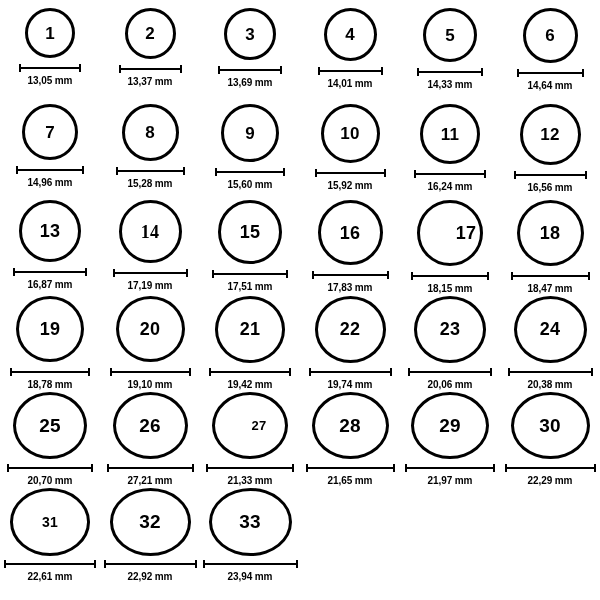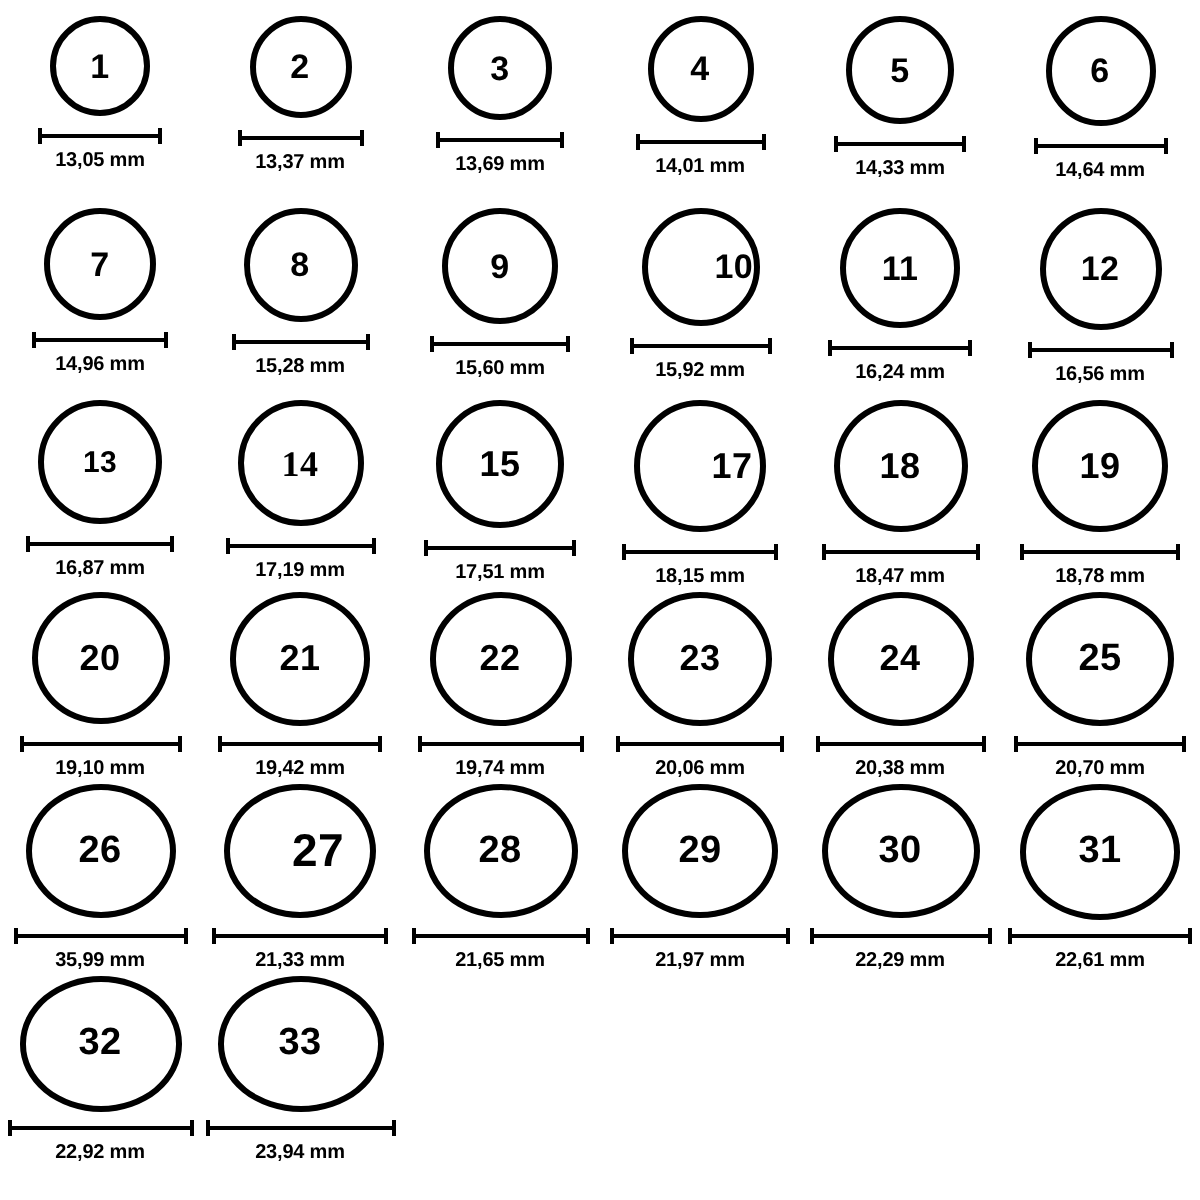--- a/index.html
+++ b/index.html
@@ -167,21 +167,21 @@
       <div class="cell">
         <div class="ring" style="width: 58px; height: 58px;">
           <span class="ring-label" style="font-size: 17px;">9</span>
         </div>
         <div class="measure">
           <div class="bar" style="width: 70px;"></div>
         </div>
         <div class="size-text">15,60 mm</div>
       </div>
       <div class="cell">
-        <div class="ring" style="width: 59px; height: 59px; justify-content: flex-end;">
+        <div class="ring" style="width: 59px; height: 59px;">
           <span class="ring-label" style="font-size: 17px;">10</span>
         </div>
         <div class="measure">
           <div class="bar" style="width: 71px;"></div>
         </div>
         <div class="size-text">15,92 mm</div>
       </div>
       <div class="cell">
         <div class="ring" style="width: 60px; height: 60px;">
           <span class="ring-label" style="font-size: 17px;">11</span>
@@ -195,21 +195,21 @@
         <div class="ring" style="width: 61px; height: 61px;">
           <span class="ring-label" style="font-size: 17px;">12</span>
         </div>
         <div class="measure">
           <div class="bar" style="width: 73px;"></div>
         </div>
         <div class="size-text">16,56 mm</div>
       </div>
       <div class="cell">
         <div class="ring" style="width: 62px; height: 62px;">
-          <span class="ring-label" style="font-size: 15px;">13</span>
+          <span class="ring-label" style="font-size: 18px;">13</span>
         </div>
         <div class="measure">
           <div class="bar" style="width: 74px;"></div>
         </div>
         <div class="size-text">16,87 mm</div>
       </div>
       <div class="cell">
         <div class="ring" style="width: 63px; height: 63px;">
           <span class="ring-label" style="font-size: 18px; font-family: Liberation Serif, serif;">14</span>
         </div>
@@ -221,20 +221,29 @@
       <div class="cell">
         <div class="ring" style="width: 64px; height: 64px;">
           <span class="ring-label" style="font-size: 18px;">15</span>
         </div>
         <div class="measure">
           <div class="bar" style="width: 76px;"></div>
         </div>
         <div class="size-text">17,51 mm</div>
       </div>
       <div class="cell">
+        <div class="ring" style="width: 65px; height: 65px;">
+          <span class="ring-label" style="font-size: 18px;">16</span>
+        </div>
+        <div class="measure">
+          <div class="bar" style="width: 77px;"></div>
+        </div>
+        <div class="size-text">17,83 mm</div>
+      </div>
+      <div class="cell">
         <div class="ring" style="width: 66px; height: 66px;">
           <span class="ring-label" style="font-size: 18px; margin-left: 32px;">17</span>
         </div>
         <div class="measure">
           <div class="bar" style="width: 78px;"></div>
         </div>
         <div class="size-text">18,15 mm</div>
       </div>
       <div class="cell">
         <div class="ring" style="width: 67px; height: 67px;">
@@ -308,25 +317,25 @@
         </div>
         <div class="size-text">20,70 mm</div>
       </div>
       <div class="cell">
         <div class="ring" style="width: 75px; height: 75px;">
           <span class="ring-label" style="font-size: 19px;">26</span>
         </div>
         <div class="measure">
           <div class="bar" style="width: 87px;"></div>
         </div>
-        <div class="size-text">35,99 mm</div>
+        <div class="size-text">27,21 mm</div>
       </div>
       <div class="cell">
         <div class="ring" style="width: 76px; height: 76px;">
-          <span class="ring-label" style="font-size: 23px; margin-left: 18px;">27</span>
+          <span class="ring-label" style="font-size: 13px; margin-left: 18px;">27</span>
         </div>
         <div class="measure">
           <div class="bar" style="width: 88px;"></div>
         </div>
         <div class="size-text">21,33 mm</div>
       </div>
       <div class="cell">
         <div class="ring" style="width: 77px; height: 77px;">
           <span class="ring-label" style="font-size: 19px;">28</span>
         </div>
@@ -348,21 +357,21 @@
         <div class="ring" style="width: 79px; height: 79px; align-items: center;">
           <span class="ring-label" style="font-size: 19px;">30</span>
         </div>
         <div class="measure">
           <div class="bar" style="width: 91px;"></div>
         </div>
         <div class="size-text">22,29 mm</div>
       </div>
       <div class="cell">
         <div class="ring" style="width: 80px; height: 80px;">
-          <span class="ring-label" style="font-size: 19px;">31</span>
+          <span class="ring-label" style="font-size: 14px;">31</span>
         </div>
         <div class="measure">
           <div class="bar" style="width: 92px;"></div>
         </div>
         <div class="size-text">22,61 mm</div>
       </div>
       <div class="cell">
         <div class="ring" style="width: 81px; height: 81px;">
           <span class="ring-label" style="font-size: 19px;">32</span>
         </div>

